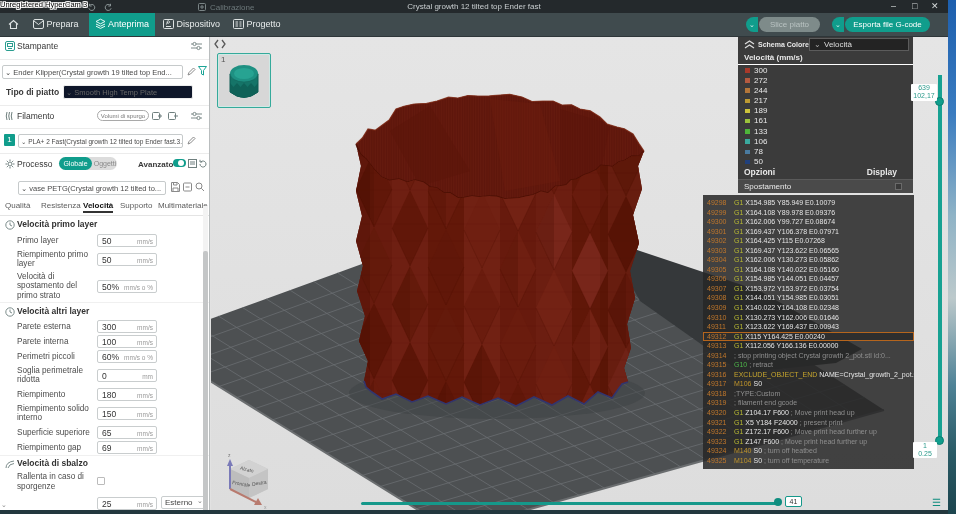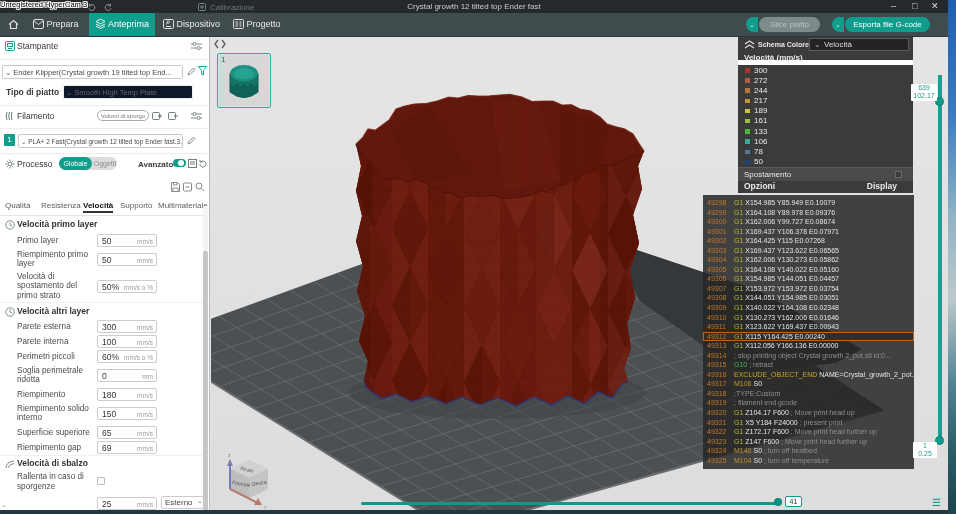--- a/index.html
+++ b/index.html
@@ -37,21 +37,21 @@
 
 #vp{position:absolute;left:211px;top:36px;width:737px;height:474px;background:linear-gradient(#e5e5e5,#dddddd);overflow:hidden;border-top:1px solid #c9cbcb}
 #scene{position:absolute;left:-211px;top:-36px}
 #thumbcard{position:absolute;left:6px;top:16px;width:54px;height:55px;background:#d7d7d7;border:1px solid #35aa9b;border-radius:2px;box-shadow:0 0 0 1px #cfe9e5 inset}
 #thumbcard .n{position:absolute;left:3px;top:1px;font-size:8px;color:#555}
 
 #legend{position:absolute;left:527px;top:0px;width:175px;height:156px;background:#3b3b3b;color:#e8e8e8;font-size:8px}
 #legend .hd{position:relative;height:15px}
 #legend .hd b{position:absolute;left:20px;top:3.5px;font-size:7px}
 #legend .dd{position:absolute;left:71px;top:1px;width:100px;height:13px;background:#232323;border:1px solid #5c5c5c;color:#ddd;line-height:12px;padding-left:14px;font-size:8px}
-#legend .sub{position:relative;height:13px;border-bottom:5px solid #ffffff;font-weight:bold;padding-left:6px;font-size:8px;line-height:12px}
+#legend .sub{position:relative;height:13px;border-bottom:1px solid #ffffff;font-weight:bold;padding-left:6px;font-size:8px;line-height:12px}
 .lr{position:relative;height:10.2px}
 .lr i{position:absolute;left:7px;top:3px;width:4.5px;height:4.5px}
 .lr span{position:absolute;left:16px;top:0.5px;font-size:8px}
 #legopts{position:relative;height:12px;font-weight:bold;font-size:8.5px}
 #legbottom{position:relative;height:14px;background:#4a4a4a;border-top:1px solid #5a5a5a;font-size:8px;line-height:13px;padding-left:6px}
 #legbottom i{position:absolute;right:11px;top:3px;width:7px;height:7px;background:#3a3a3a;border:1px solid #6a6a6a}
 
 #gcode{position:absolute;left:492px;top:158px;width:211px;height:274px;background:rgba(38,38,38,0.86);font-size:7px;color:#e4e4e4;padding-top:3px}
 #gcode div{position:relative;height:9.55px;line-height:9.55px;white-space:nowrap;overflow:hidden}
 #gcode n{position:absolute;left:4px;color:#c0772b;font-style:normal}
@@ -433,25 +433,25 @@
           <span>106</span>
         </div>
 <div class="lr">
           <i style="background:#4a7ba0"></i>
           <span>78</span>
         </div>
 <div class="lr">
           <i style="background:#20407c"></i>
           <span>50</span>
         </div>
-  <div id="legbottom">Spostamento<i></i></div>
   <div id="legopts">
           <span style="position:absolute;left:6px">Opzioni</span>
           <span style="position:absolute;right:16px">Display</span>
         </div>
+  <div id="legbottom">Spostamento<i></i></div>
  </div>
  <div id="gcode">
         <div>
           <n>49298</n>
           <b2><g1>G1</g1> X154.985 Y85.949 E0.10079</b2>
         </div>
 <div>
           <n>49299</n>
           <b2><g1>G1</g1> X164.108 Y89.978 E0.09376</b2>
         </div>
@@ -661,20 +661,21 @@
   <svg style="position:absolute;left:188px;top:5px;width:9px;height:9px" viewBox="0 0 9 9">
           <rect x="0.5" y="0.5" width="8" height="8" fill="none" stroke="#6f7f7e"></rect>
           <line x1="2" y1="3" x2="7" y2="3" stroke="#6f7f7e"></line>
           <line x1="2" y1="5" x2="7" y2="5" stroke="#6f7f7e"></line>
         </svg>
   <svg style="position:absolute;left:199px;top:5px;width:9px;height:9px" viewBox="0 0 9 9">
           <path d="M1 5 a3 3 0 1 0 1-2.2 M1 0.8 V3 H3.2" fill="none" stroke="#6f7f7e"></path>
         </svg>
  </div>
  <div style="position:relative;height:22px">
+  <div class="drop" style="left:18px;top:4px;width:148px">⌄ vase PETG(Crystal growth 12 tilted to...</div>
   <svg style="position:absolute;left:171px;top:5px;width:9px;height:10px" viewBox="0 0 9 10">
           <path d="M0.5 0.5 H6.5 L8.5 2.5 V9.5 H0.5 Z M2.5 0.5 V3 H6 V0.5 M2 9.5 V6 H7 V9.5" fill="none" stroke="#8a8a8a"></path>
         </svg>
   <svg style="position:absolute;left:183px;top:5px;width:9px;height:10px" viewBox="0 0 9 10">
           <rect x="0.5" y="1" width="8" height="8" rx="1" fill="none" stroke="#8a8a8a"></rect>
           <line x1="2.5" y1="5" x2="6.5" y2="5" stroke="#8a8a8a"></line>
         </svg>
   <svg style="position:absolute;left:195px;top:5px;width:10px;height:10px" viewBox="0 0 10 10">
           <circle cx="4" cy="4" r="3" fill="none" stroke="#8a8a8a"></circle>
           <line x1="6.3" y1="6.3" x2="9" y2="9" stroke="#8a8a8a"></line>

